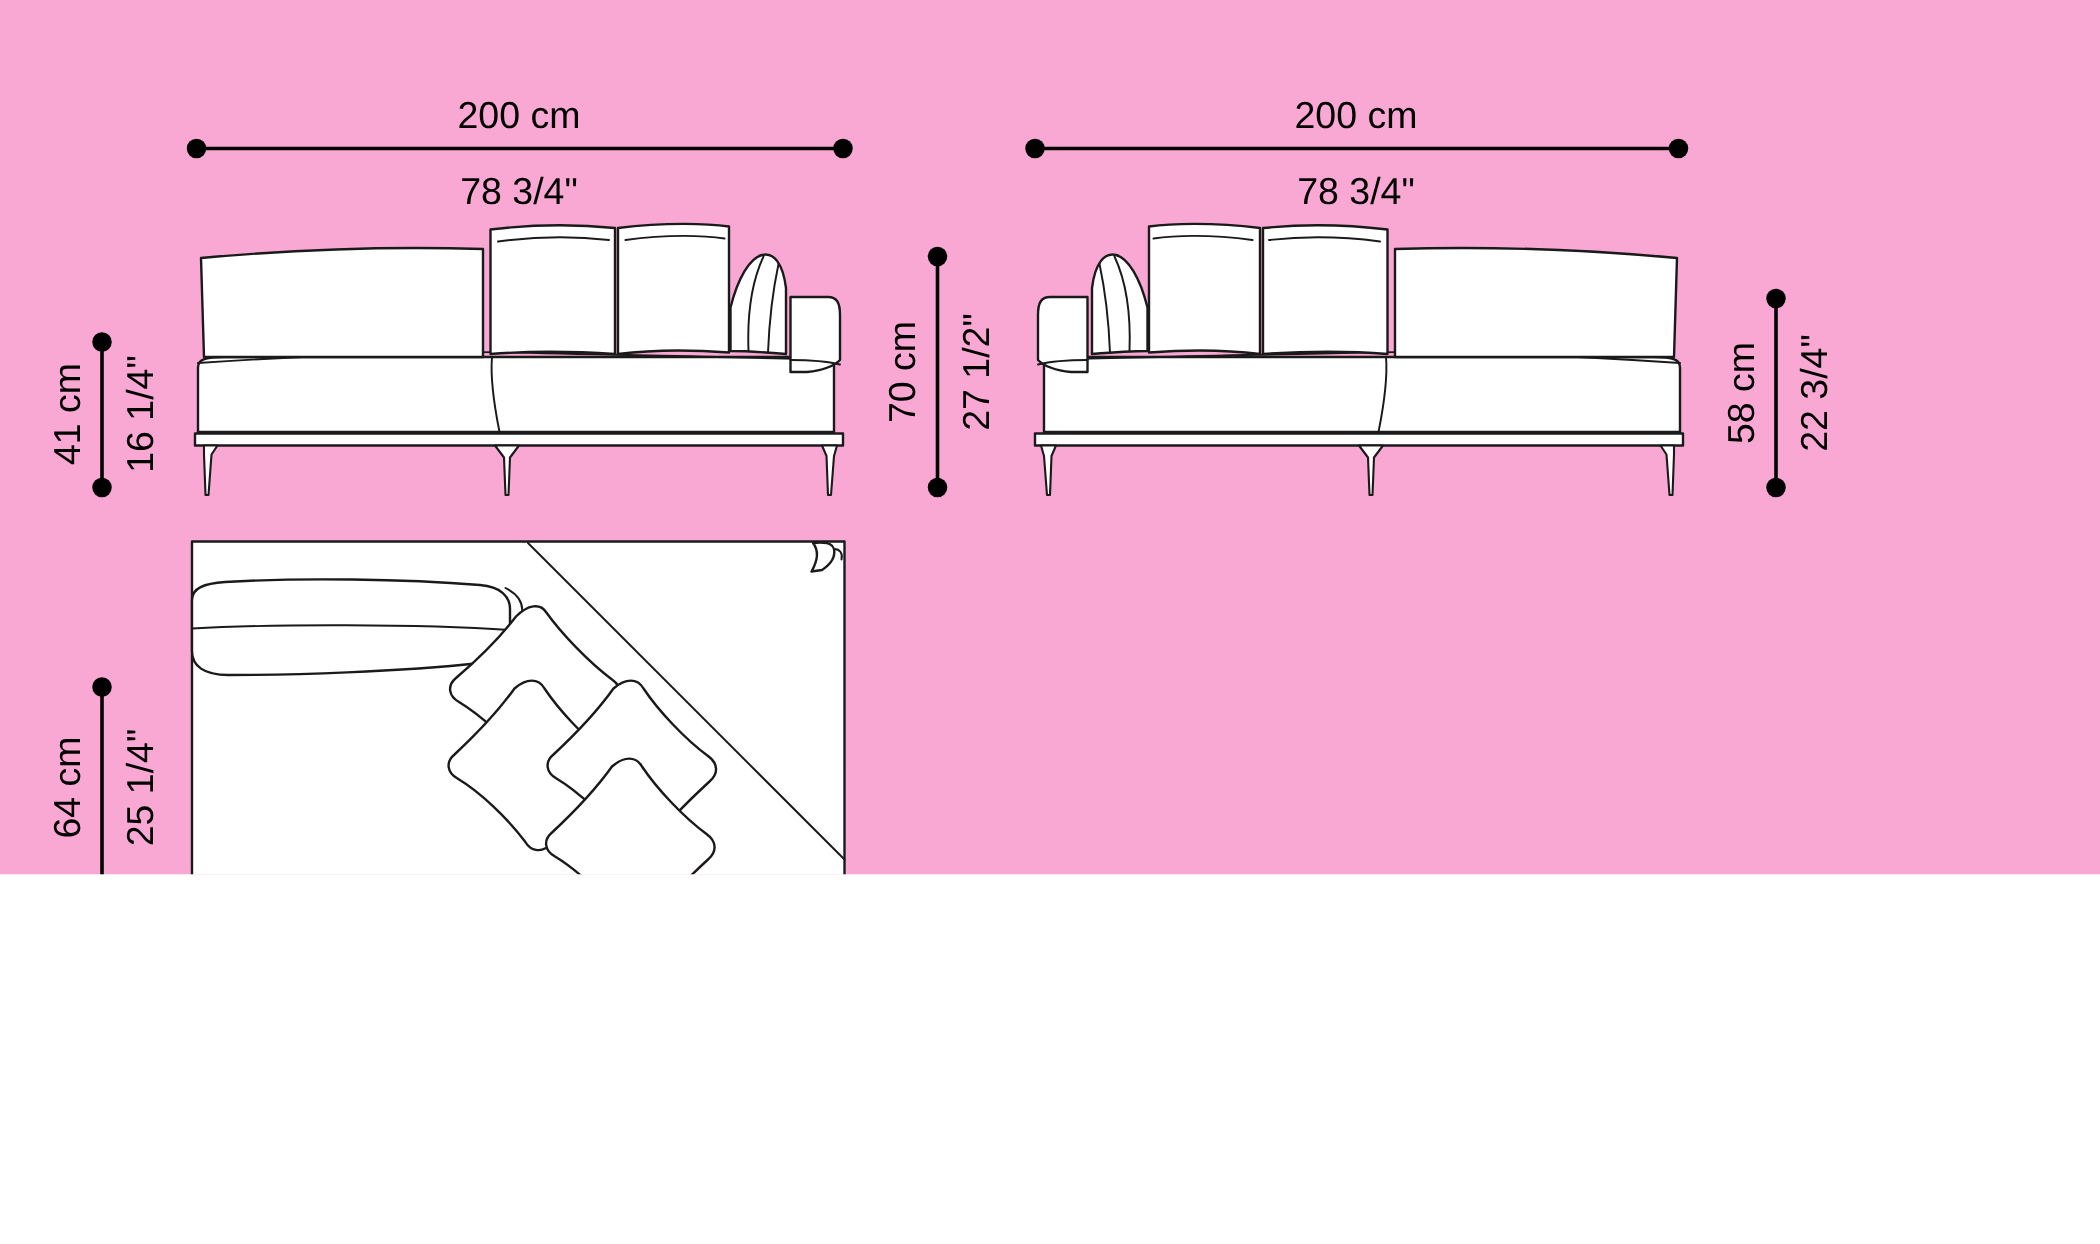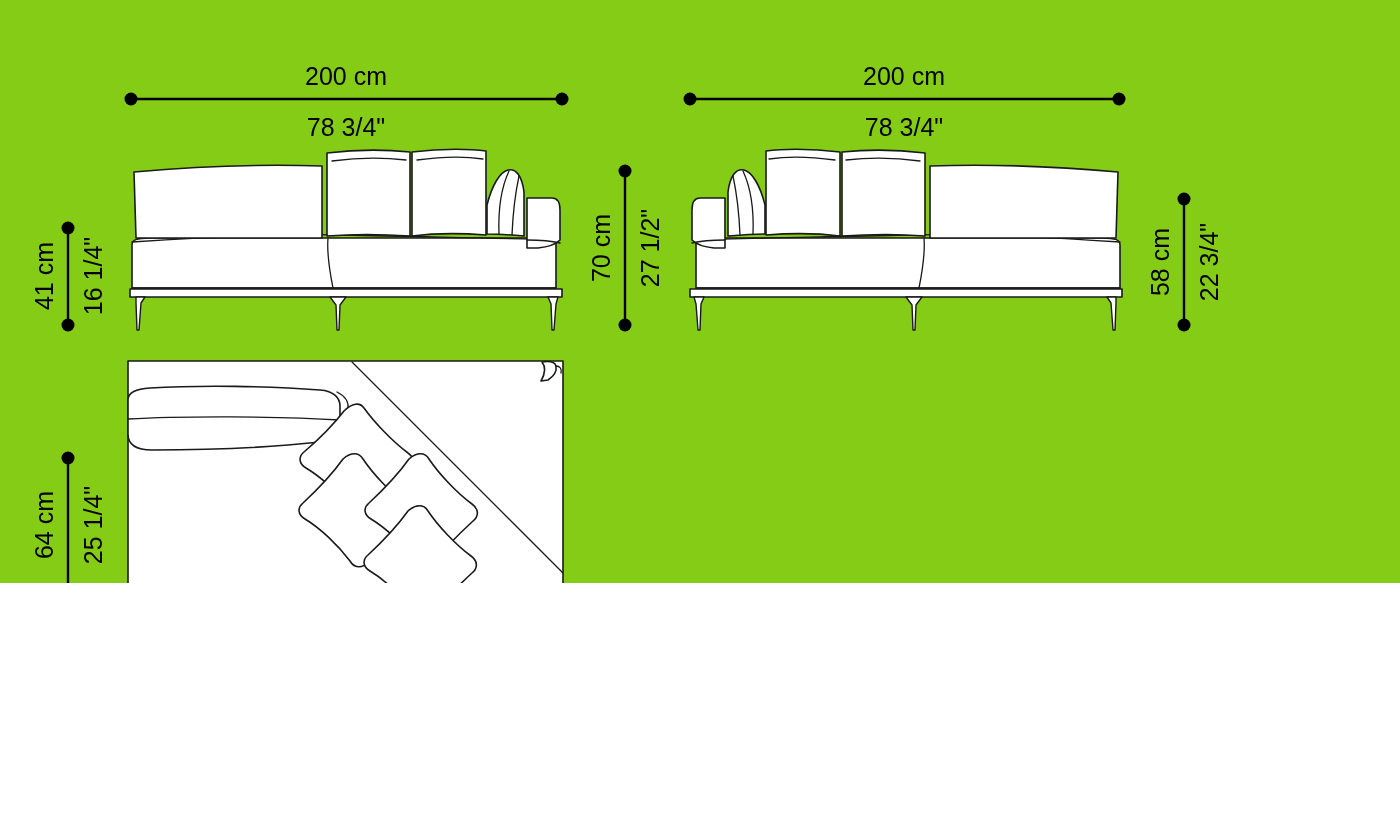--- a/index.html
+++ b/index.html
@@ -7,21 +7,21 @@
     padding: 0;
     background: #ffffff;
   }
   body {
     font-family: "Liberation Sans", sans-serif;
   }
   #sheet {
     position: relative;
     width: 1400px;
     height: 583px;
-    background: #84cc16;
+    background: #f9a8d4;
     overflow: hidden;
   }
   #sheet svg {
     position: absolute;
     left: 0;
     top: 0;
   }
   .dim-text {
     font-family: "Liberation Sans", sans-serif;
     font-size: 25px;

